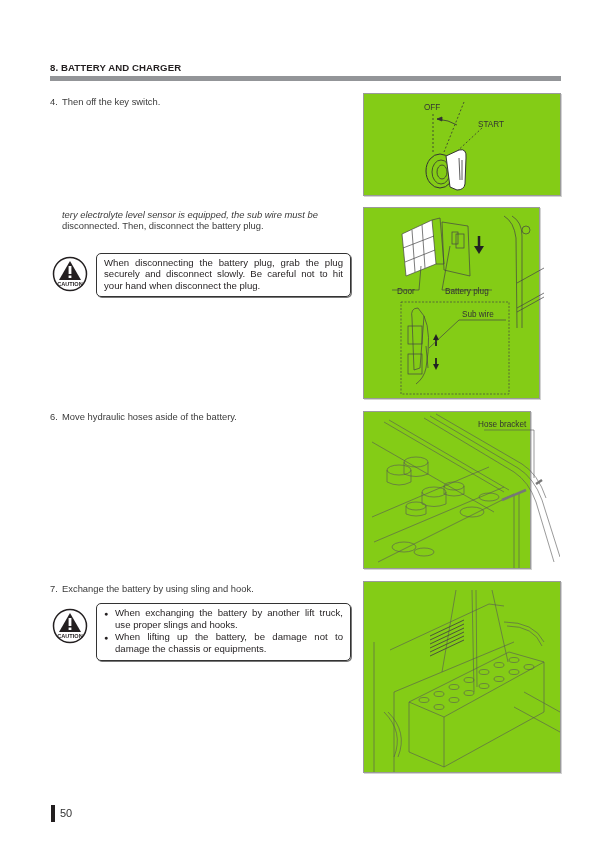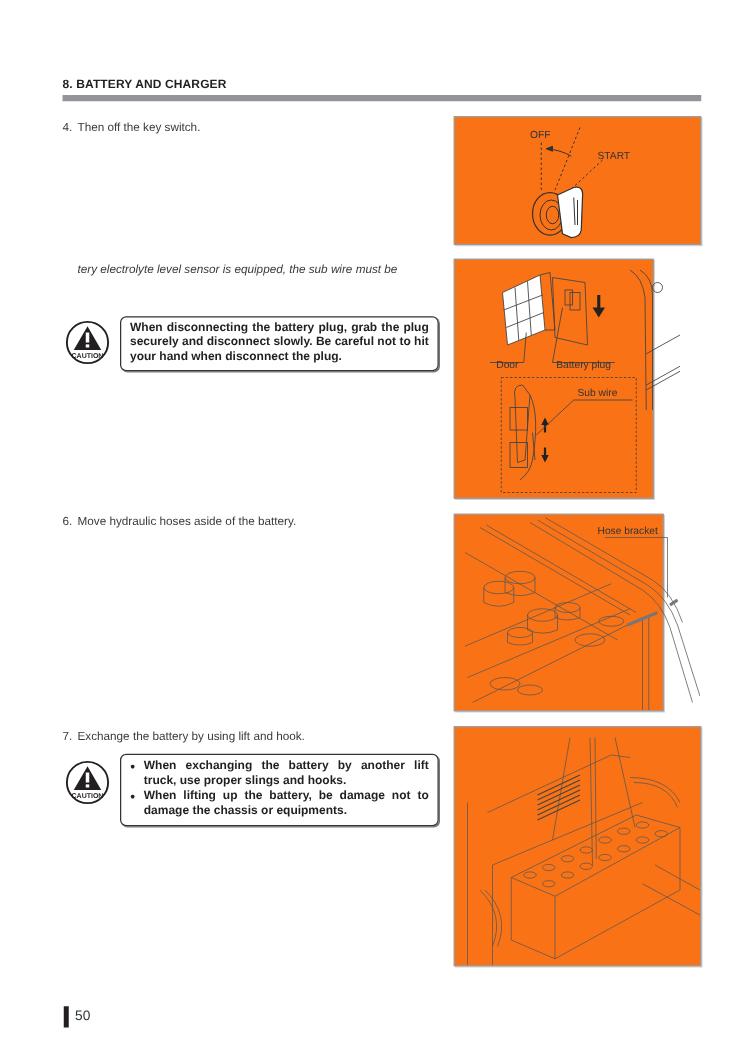--- a/index.html
+++ b/index.html
@@ -13,27 +13,27 @@
       left: 50px; top: 62px; font-size: 9.6px; font-weight: bold; letter-spacing: 0.1px; color: #231f20;
     }
     .title-bar {
       left: 50px; top: 76px; width: 511px; height: 5px; background: #939598;
     }
     .step {
       font-size: 9.4px; line-height: 11.4px; color: #3a3a3a;
     }
     .step .num { display: inline-block; width: 12px; }
     .fig {
-      border: 1px solid #9a9a9a; box-sizing: border-box; background: #f97316;
+      border: 1px solid #9a9a9a; box-sizing: border-box; background: #84cc16;
       box-shadow: 1px 1px 0 #d2d2d2;
     }
     .caution-icon { width: 36px; height: 36px; }
     .caution-box {
       border: 1.3px solid #333; border-radius: 5px; box-sizing: border-box;
-      font-weight: bold; font-size: 9.6px; line-height: 11.4px; color: #231f20;
+      font-weight: normal; font-size: 9.6px; line-height: 11.4px; color: #231f20;
       padding: 3px 7px 3px 7px; text-align: justify;
       box-shadow: 1px 1px 0 #777;
     }
     .caution-box ul { margin: 0; padding: 0; list-style: none; }
     .caution-box li { padding-left: 11px; text-indent: -11px; }
     .fig-label { font-size: 8.2px; color: #333; white-space: nowrap; }
     .page-mark { left: 51px; top: 805px; width: 4px; height: 17px; background: #231f20; }
     .page-num { left: 60px; top: 807px; font-size: 11px; color: #333; }
   </style>
 </head>
@@ -60,36 +60,37 @@
       <path d="M95 64 L96 86"></path>
       <path d="M98 66 L98 86"></path>
     </g>
     <text x="60" y="16" font-size="8.2" fill="#333" font-family="Liberation Sans, sans-serif">OFF</text>
     <text x="114" y="33" font-size="8.2" fill="#333" font-family="Liberation Sans, sans-serif">START</text>
   </svg>
 </div>
 
 <div class="abs step" style="left:50px; top:209px; width:302px;">
   <div style="padding-left:12px;font-style:italic;">tery electrolyte level sensor is equipped, the sub wire must be</div>
+  <div style="padding-left:12px;">disconnected. Then, disconnect the battery plug.</div>
 </div>
 
 <div class="abs" style="left:52px; top:256px;">
   <svg class="caution-icon" viewBox="0 0 36 36">
     <circle cx="18" cy="18" r="16.5" fill="#fff" stroke="#231f20" stroke-width="1.5"></circle>
     <polygon points="18,5 29,24 7,24" fill="#231f20"></polygon>
     <rect x="16.6" y="10" width="2.8" height="8" fill="#fff"></rect>
     <rect x="16.6" y="19.5" width="2.8" height="2.5" fill="#fff"></rect>
     <text x="18" y="30" text-anchor="middle" font-size="5.6" font-weight="bold" fill="#231f20" font-family="Liberation Sans, sans-serif">CAUTION</text>
   </svg>
 </div>
 <div class="abs caution-box" style="left:96px; top:253px; width:255px; height:44px;">
   <span>When disconnecting the battery plug, grab the plug securely and disconnect slowly. Be careful not to hit your hand when disconnect the plug.</span>
 </div>
 
-<div class="abs fig" style="left:363px; top:207px; width:160px; height:192px;">
+<div class="abs fig" style="left:363px; top:207px; width:177px; height:192px;">
   <svg width="196" height="190" viewBox="0 0 196 190">
     <g fill="none" stroke="#444" stroke-width="0.7">
 
       <path d="M38 26 L68 12 L72 56 L42 68 Z" fill="#fff"></path>
       <path d="M48 22 L51 64"></path>
         <path d="M58 17 L61 60"></path>
       <path d="M39 40 L70 28"></path>
         <path d="M41 54 L71 42"></path>
       <path d="M68 12 L76 10 L80 56 L72 56"></path>
 
@@ -161,21 +162,21 @@
       <ellipse cx="60" cy="140" rx="10" ry="4"></ellipse>
       <path d="M138 88 L162 78" stroke-width="2.5" stroke="#777"></path>
       <path d="M172 72 L178 68" stroke-width="2.5" stroke="#777"></path>
       <path d="M120 18 L170 18 L170 66"></path>
     </g>
     <text x="114" y="15" font-size="8.2" fill="#333" font-family="Liberation Sans, sans-serif">Hose bracket</text>
   </svg>
 </div>
 
 <div class="abs step" style="left:50px; top:583px; width:300px;">
-  <span class="num">7.</span><span>Exchange the battery by using lift and hook.</span>
+  <span class="num">7.</span><span>Exchange the battery by using sling and hook.</span>
 </div>
 
 <div class="abs" style="left:52px; top:608px;">
   <svg class="caution-icon" viewBox="0 0 36 36">
     <circle cx="18" cy="18" r="16.5" fill="#fff" stroke="#231f20" stroke-width="1.5"></circle>
     <polygon points="18,5 29,24 7,24" fill="#231f20"></polygon>
     <rect x="16.6" y="10" width="2.8" height="8" fill="#fff"></rect>
     <rect x="16.6" y="19.5" width="2.8" height="2.5" fill="#fff"></rect>
     <text x="18" y="30" text-anchor="middle" font-size="5.6" font-weight="bold" fill="#231f20" font-family="Liberation Sans, sans-serif">CAUTION</text>
   </svg>

